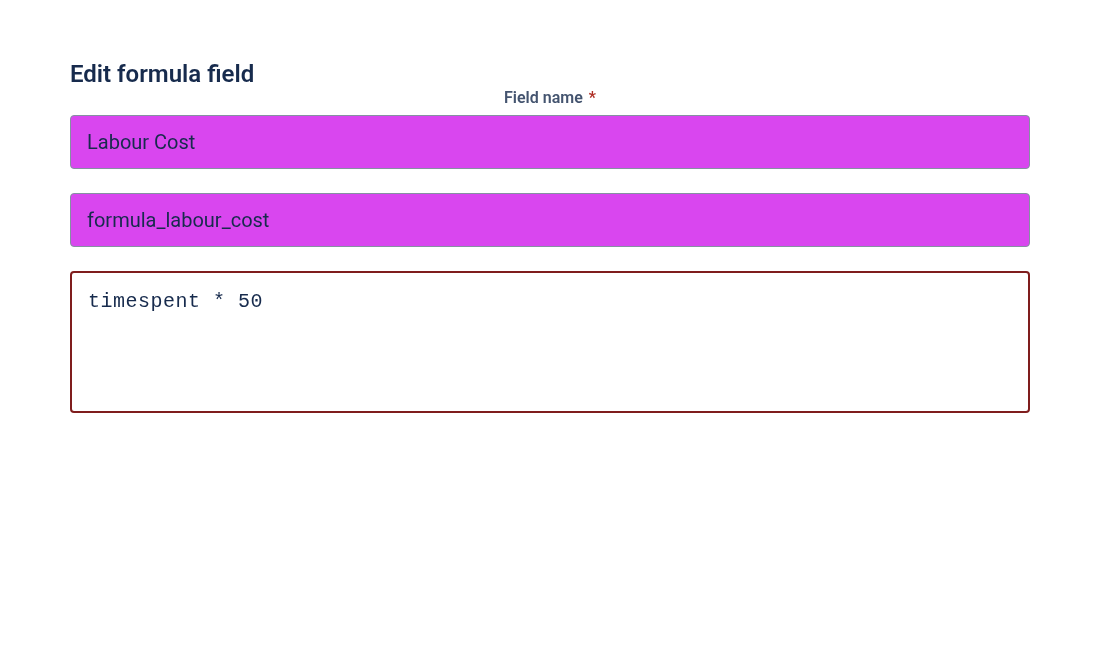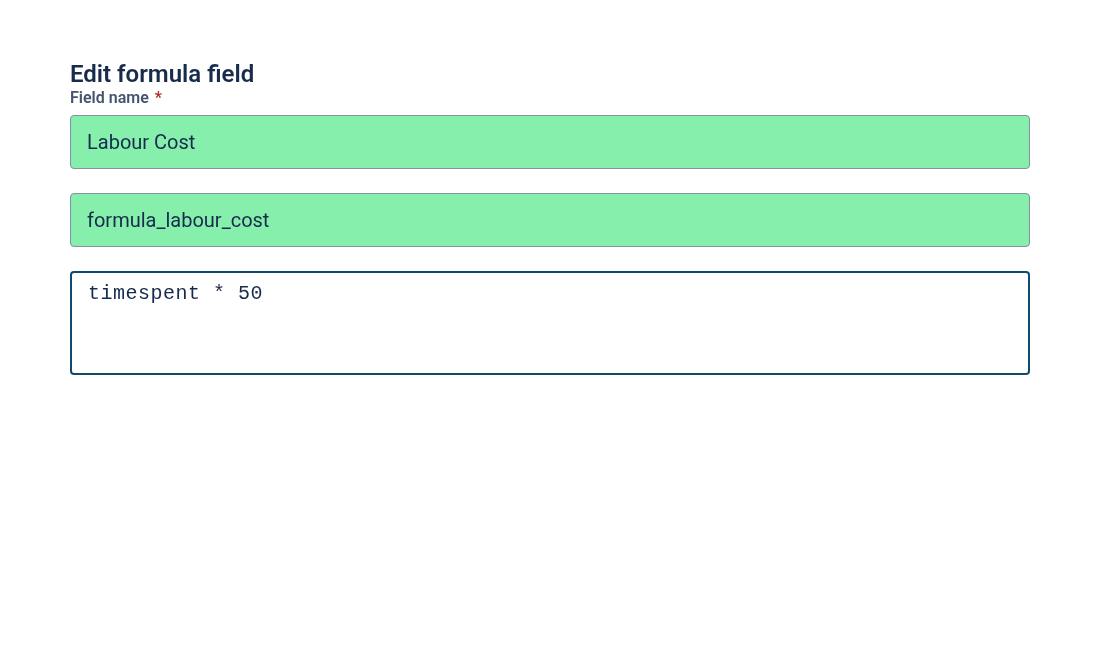--- a/index.html
+++ b/index.html
@@ -23,48 +23,49 @@
     }
     .form-group {
       margin-bottom: 24px;
     }
     .field-label {
       display: block;
       font-size: 16px;
       font-weight: 600;
       color: #44546F;
       margin-bottom: 8px;
+      text-align: center;
     }
     .required-asterisk {
       color: #AE2E24;
       margin-left: 2px;
     }
     .text-input {
       width: 100%;
       padding: 14px 16px;
       font-size: 20px;
       color: #172B4D;
-      background: #86efac;
+      background: #d946ef;
       border: 1px solid #8590A2;
       border-radius: 4px;
       outline: none;
       font-family: inherit;
     }
     .textarea-input {
       width: 100%;
-      padding: 6px 16px;
+      padding: 14px 16px;
       font-size: 20px;
       color: #172B4D;
       background: #ffffff;
-      border: 2px solid #0c4a6e;
+      border: 2px solid #7f1d1d;
       border-radius: 4px;
       outline: none;
       font-family: "SFMono-Regular", Consolas, "Liberation Mono", Menlo, monospace;
       resize: none;
-      height: 104px;
+      height: 142px;
       line-height: 1.5;
       letter-spacing: 0.5px;
     }
   </style>
 </head>
 <body>
 
 <div class="form-container">
   <h1 class="page-title">Edit formula field</h1>
 

